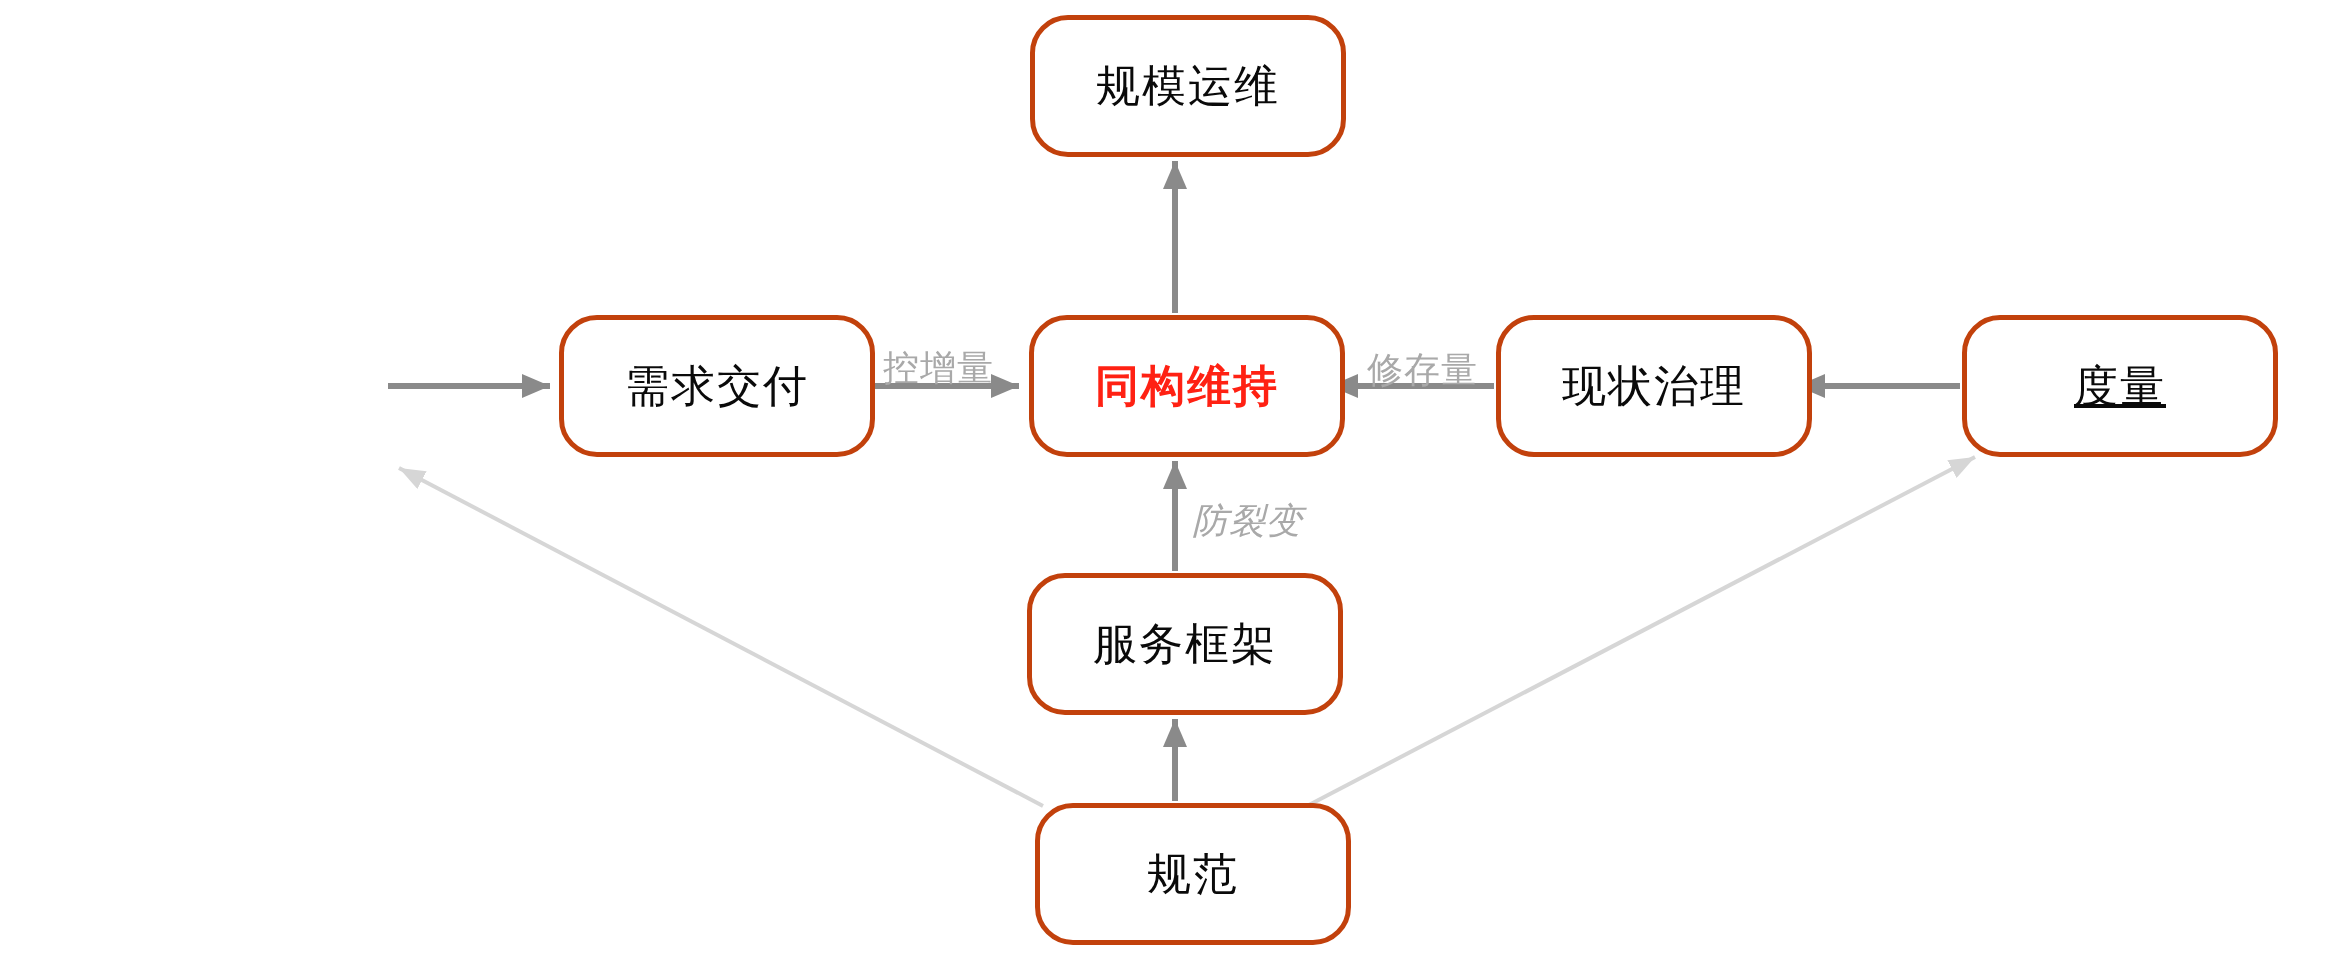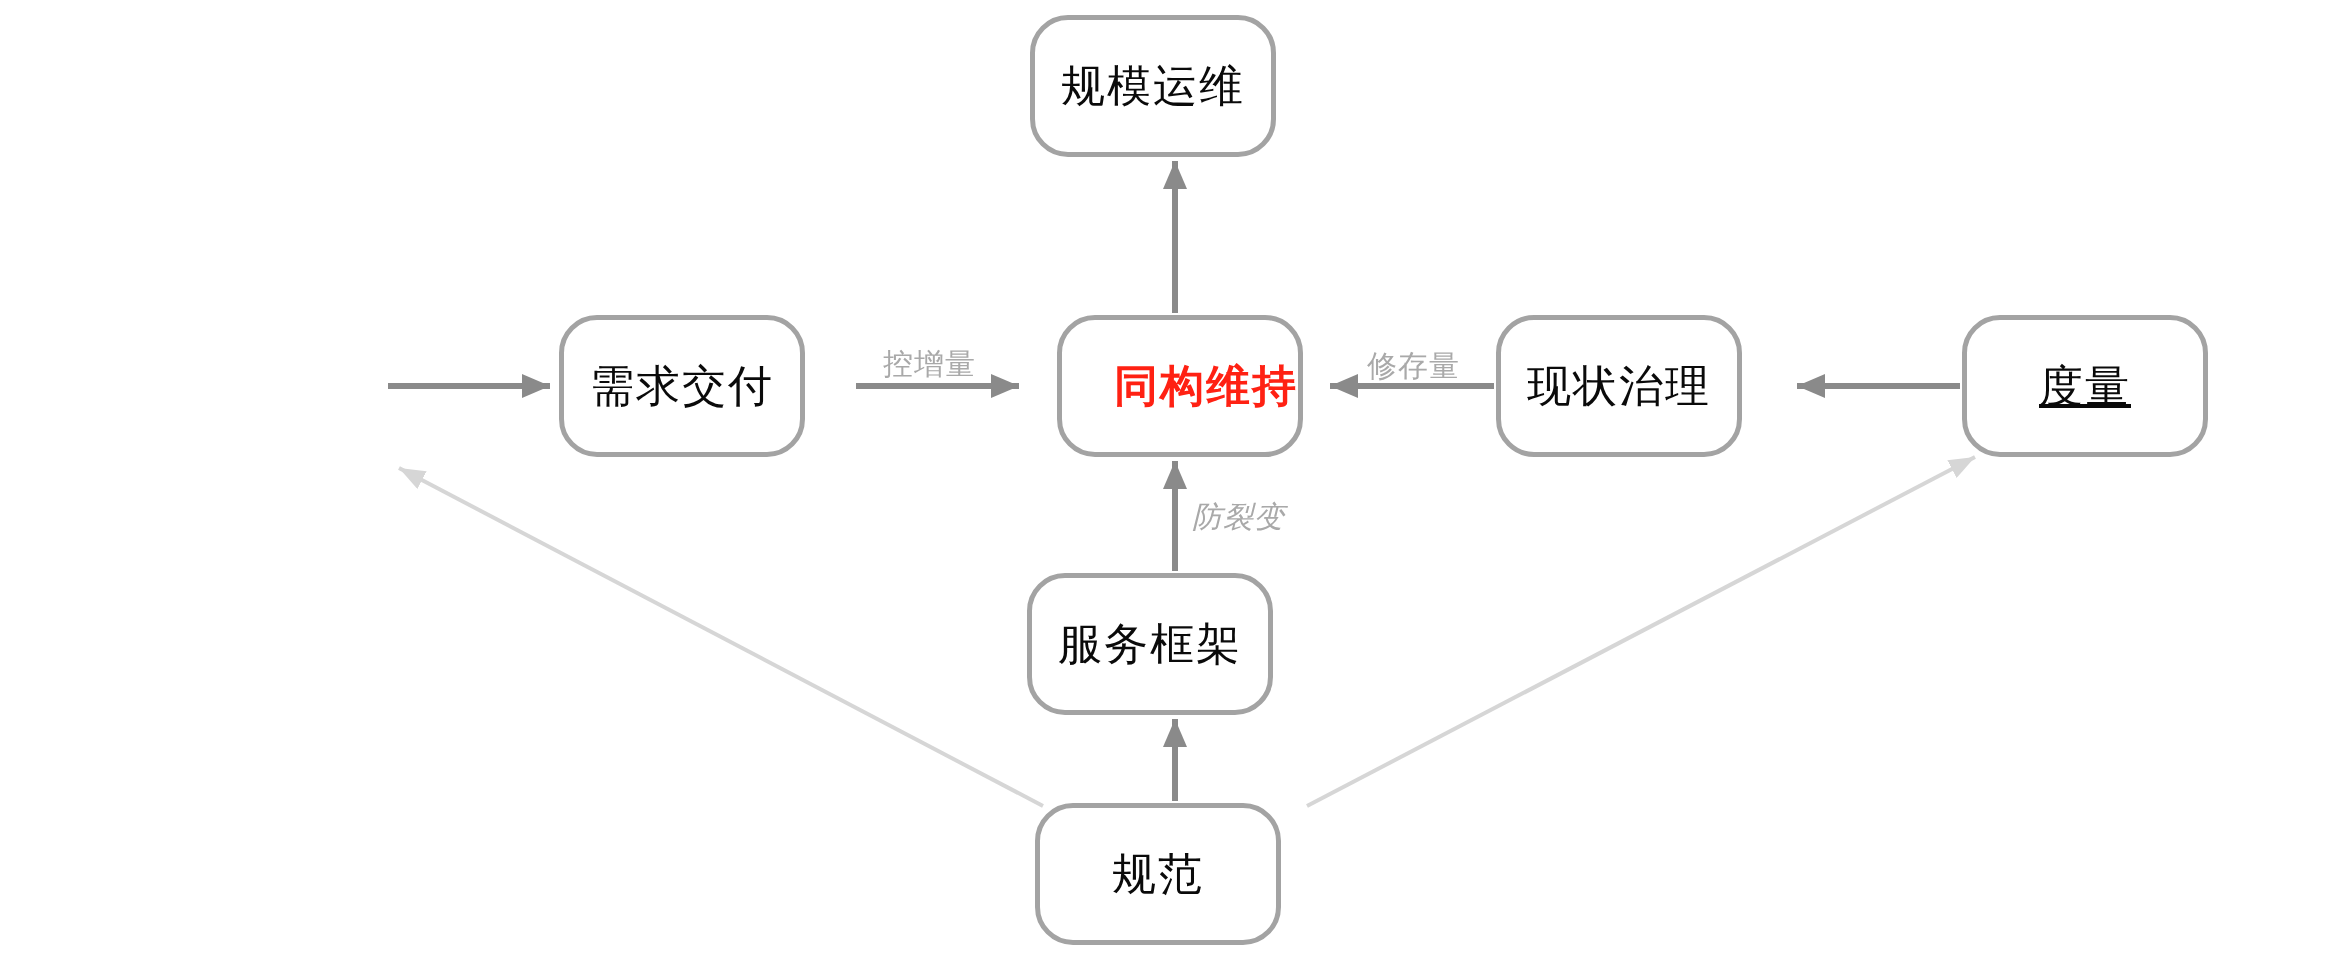--- a/index.html
+++ b/index.html
@@ -18,51 +18,51 @@
   .edge-layer {
     position: absolute;
     left: 0;
     top: 0;
     width: 2342px;
     height: 958px;
     pointer-events: none;
   }
   .node {
     position: absolute;
-    width: 246px;
+    width: 316px;
     height: 142px;
     box-sizing: border-box;
-    border: 5px solid #a3a3a3;
+    border: 5px solid #c2410c;
     border-radius: 38px;
     background: #ffffff;
     display: flex;
     align-items: center;
     justify-content: center;
     font-size: 44px;
     letter-spacing: 2px;
     color: #0a0a0a;
     font-weight: 500;
     white-space: nowrap;
   }
   .node.highlight {
     color: #ff2113;
     font-weight: 700;
   }
   #n-scale-ops      { left: 1030px; top: 15px;  }
   #n-platform       { left: 91px;   top: 315px; }
   #n-demand         { left: 559px;  top: 315px; }
-  #n-isomorphic     { left: 1057px; top: 315px; justify-content: flex-end; }
+  #n-isomorphic     { left: 1029px; top: 315px; }
   #n-status-gov     { left: 1496px; top: 315px; }
   #n-measurement    { left: 1962px; top: 315px; text-decoration: underline; }
   #n-service-frame  { left: 1027px; top: 573px; }
   #n-specification  { left: 1027px; top: 803px; margin-left: 8px; }
 
   .edge-label {
     position: absolute;
-    font-size: 30px;
+    font-size: 36px;
     color: #a9a9a9;
     font-weight: 500;
     letter-spacing: 1px;
     white-space: nowrap;
   }
   #l-control-increment { left: 883px;  top: 344px; }
   #l-fix-stock         { left: 1367px; top: 346px; }
   #l-prevent-fission   { left: 1192px; top: 497px; font-style: italic; }
 </style>
 </head>

